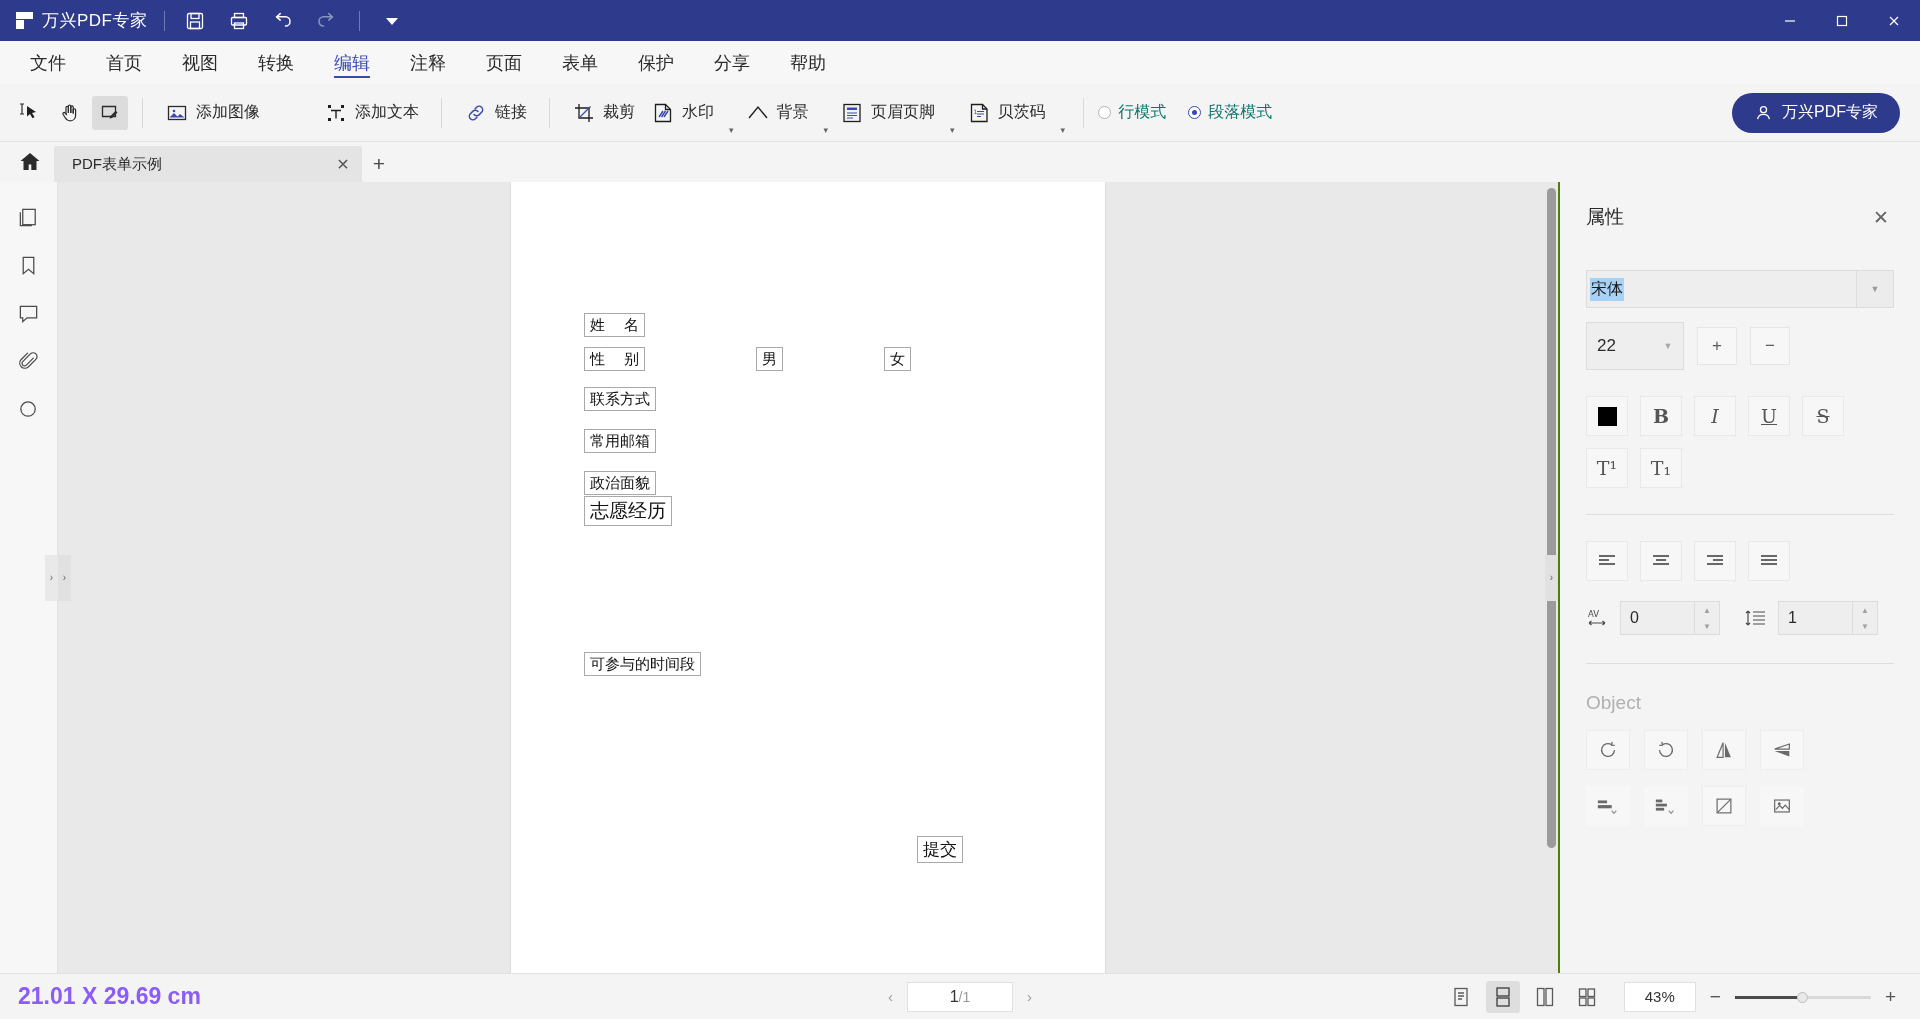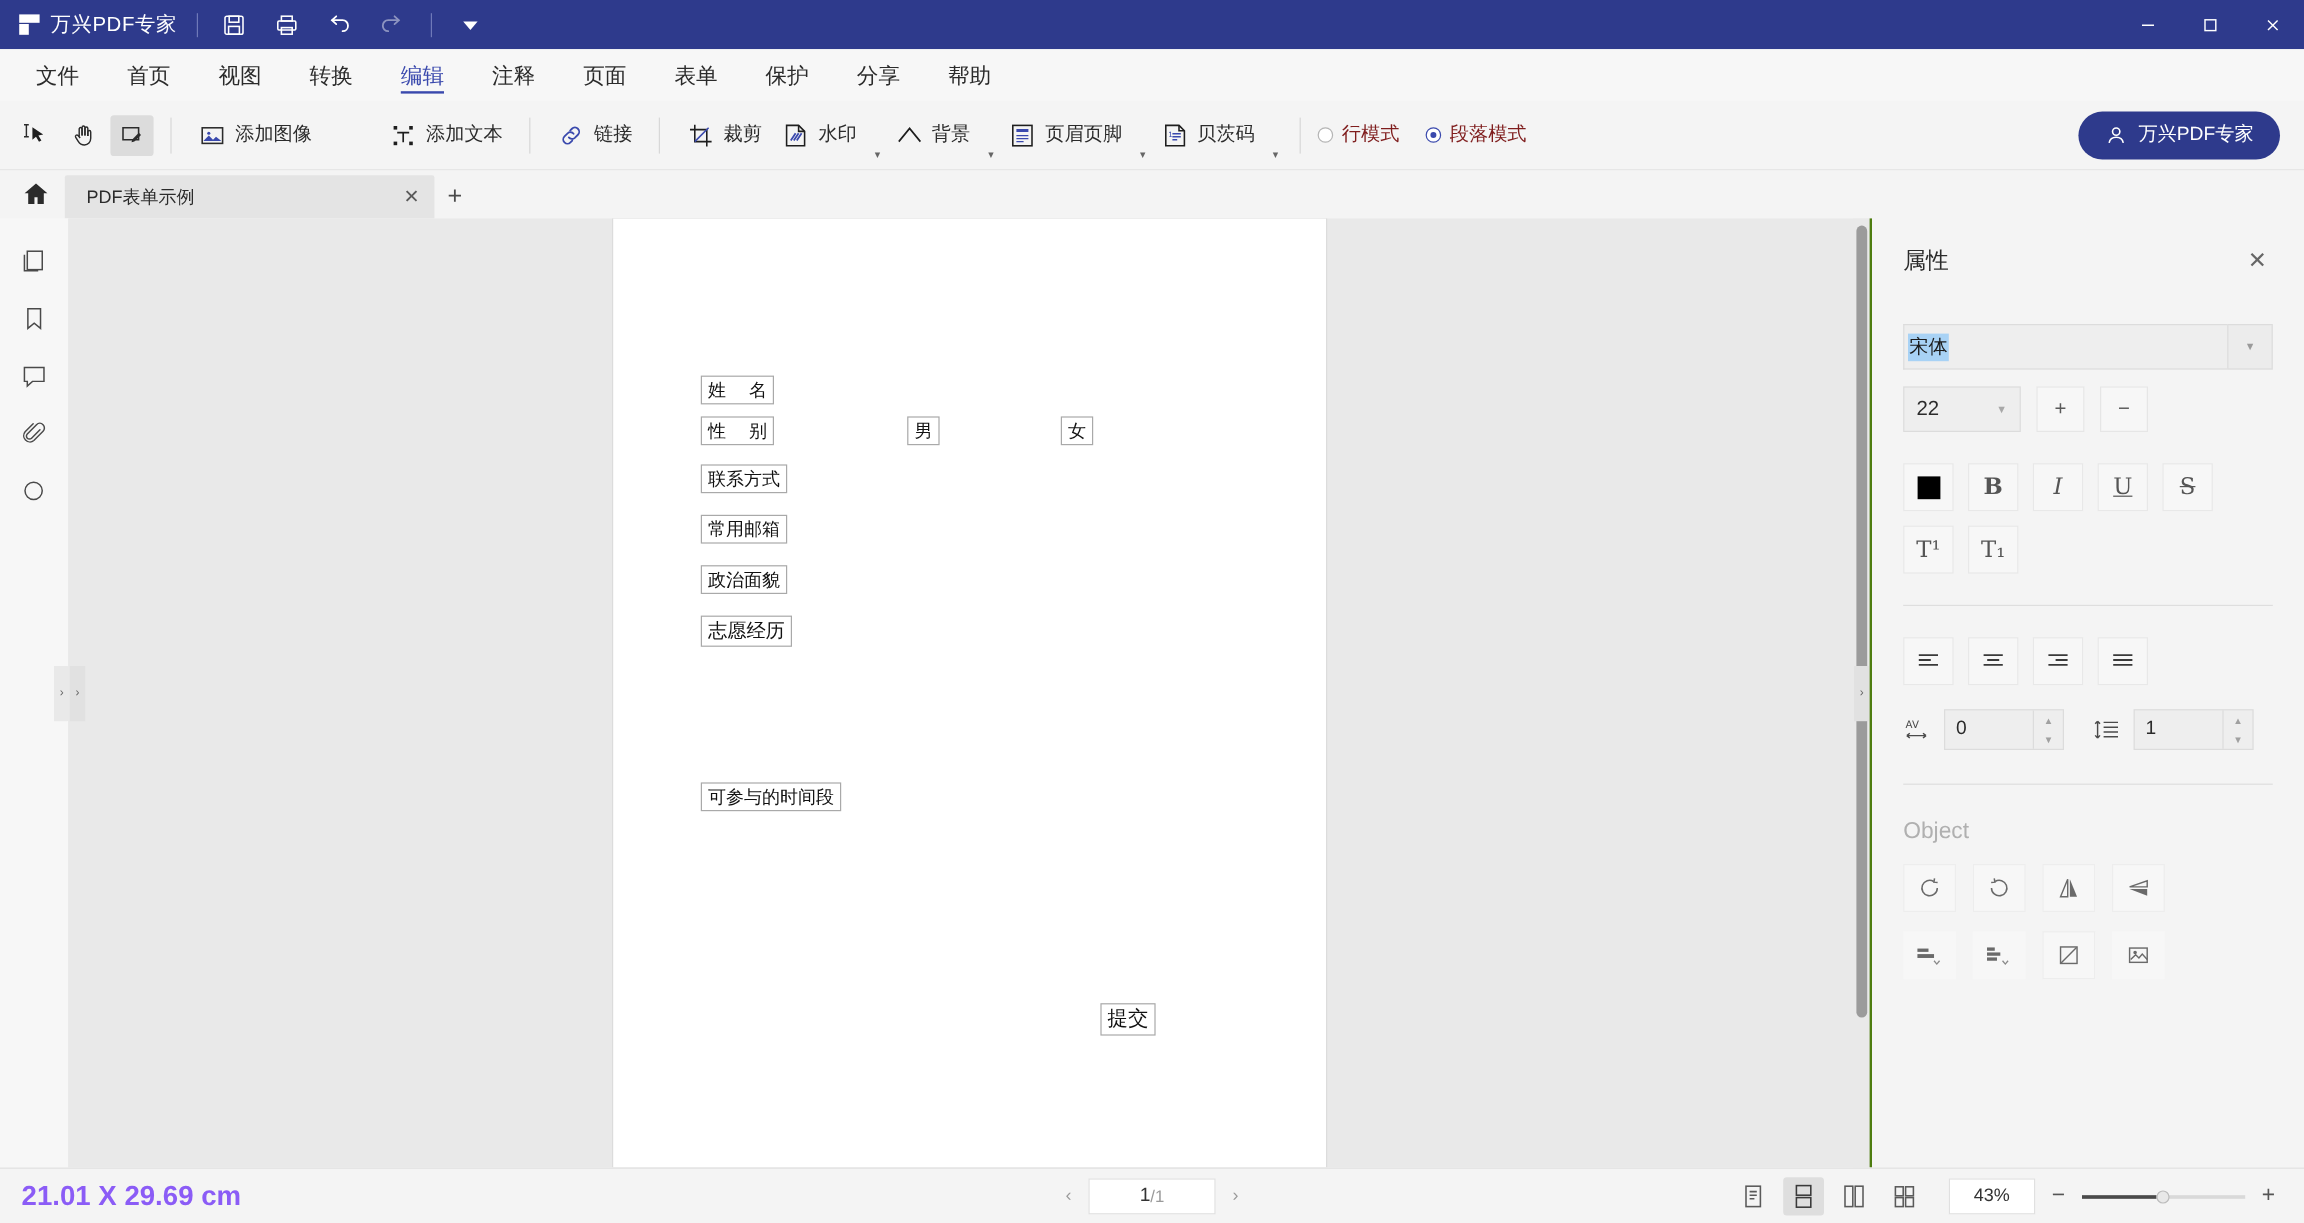--- a/index.html
+++ b/index.html
@@ -76,21 +76,21 @@
   .radio-opt { display: flex; align-items: center; gap: 7px; cursor: pointer; }
   .radio-dot {
     width: 13px; height: 13px; border-radius: 50%; border: 1px solid #b4b4b4;
     background: #fff; display: block; position: relative;
   }
   .radio-opt.on .radio-dot { border-color: #3a49ad; }
   .radio-opt.on .radio-dot::after {
     content: ""; position: absolute; left: 3px; top: 3px; width: 5px; height: 5px;
     border-radius: 50%; background: #3a49ad;
   }
-  .radio-label { font-size: 16px; color: #7f1d1d; }
+  .radio-label { font-size: 16px; color: #0f766e; }
   .cta {
     margin-left: auto; margin-right: 20px; background: #2e3a8c; color: #fff;
     height: 40px; border-radius: 20px; display: flex; align-items: center;
     gap: 9px; padding: 0 22px; cursor: pointer; font-size: 16px;
   }
 
   
   .tabstrip {
     height: 40px; background: #f4f4f4; display: flex; align-items: flex-end;
     flex: 0 0 40px; padding-left: 6px;
@@ -192,21 +192,21 @@
     font-size: 16px; cursor: text;
   }
   .font-sel-txt { background: #a8d2f5; color: #1a1a1a; padding: 1px 1px; }
   .font-drop {
     width: 38px; height: 38px; background: #ececec; border: 1px solid #dcdcdc;
     display: flex; align-items: center; justify-content: center; cursor: pointer;
     font-size: 9px; color: #9a9a9a;
   }
   .size-row { margin-top: 14px; display: flex; align-items: center; gap: 13px; }
   .size-box {
-    width: 98px; height: 38px; background: #eeeeee; border: 1px solid #dcdcdc;
+    width: 98px; height: 48px; background: #eeeeee; border: 1px solid #dcdcdc;
     display: flex; align-items: center; cursor: text;
   }
   .size-val { flex: 1; padding-left: 10px; font-size: 17px; color: #2b2b2b; }
   .size-caret {
     width: 30px; height: 36px; display: flex; align-items: center; justify-content: center;
     font-size: 9px; color: #a8a8a8; cursor: pointer;
   }
   .sq-btn {
     width: 40px; height: 38px; border: 1px solid #e6e6e6; background: #f7f7f7;
     display: flex; align-items: center; justify-content: center; cursor: pointer;
@@ -543,21 +543,21 @@
     <div class="canvas-expander">›</div>
     <div class="page">
 
       <div class="fld" style="left:73px;  top:131px; font-size:15px">姓    名</div>
       <div class="fld" style="left:73px;  top:165px; font-size:15px">性    别</div>
       <div class="fld" style="left:245px; top:165px; font-size:15px">男</div>
       <div class="fld" style="left:373px; top:165px; font-size:15px">女</div>
       <div class="fld" style="left:73px;  top:205px; font-size:15px">联系方式</div>
       <div class="fld" style="left:73px;  top:247px; font-size:15px">常用邮箱</div>
       <div class="fld" style="left:73px;  top:289px; font-size:15px">政治面貌</div>
-      <div class="fld" style="left:73px;  top:331px; font-size:16px">志愿经历</div>
+      <div class="fld" style="left:73px;  top:314px; font-size:19px">志愿经历</div>
       <div class="fld" style="left:73px;  top:470px; font-size:15px">可参与的时间段</div>
       <div class="fld" style="left:406px; top:654px; font-size:17px">提交</div>
     </div>
     <div class="scroll-track">
       <div class="scroll-thumb"></div>
     </div>
     <div class="right-expander">›</div>
   </div>
 
   <div class="props">

